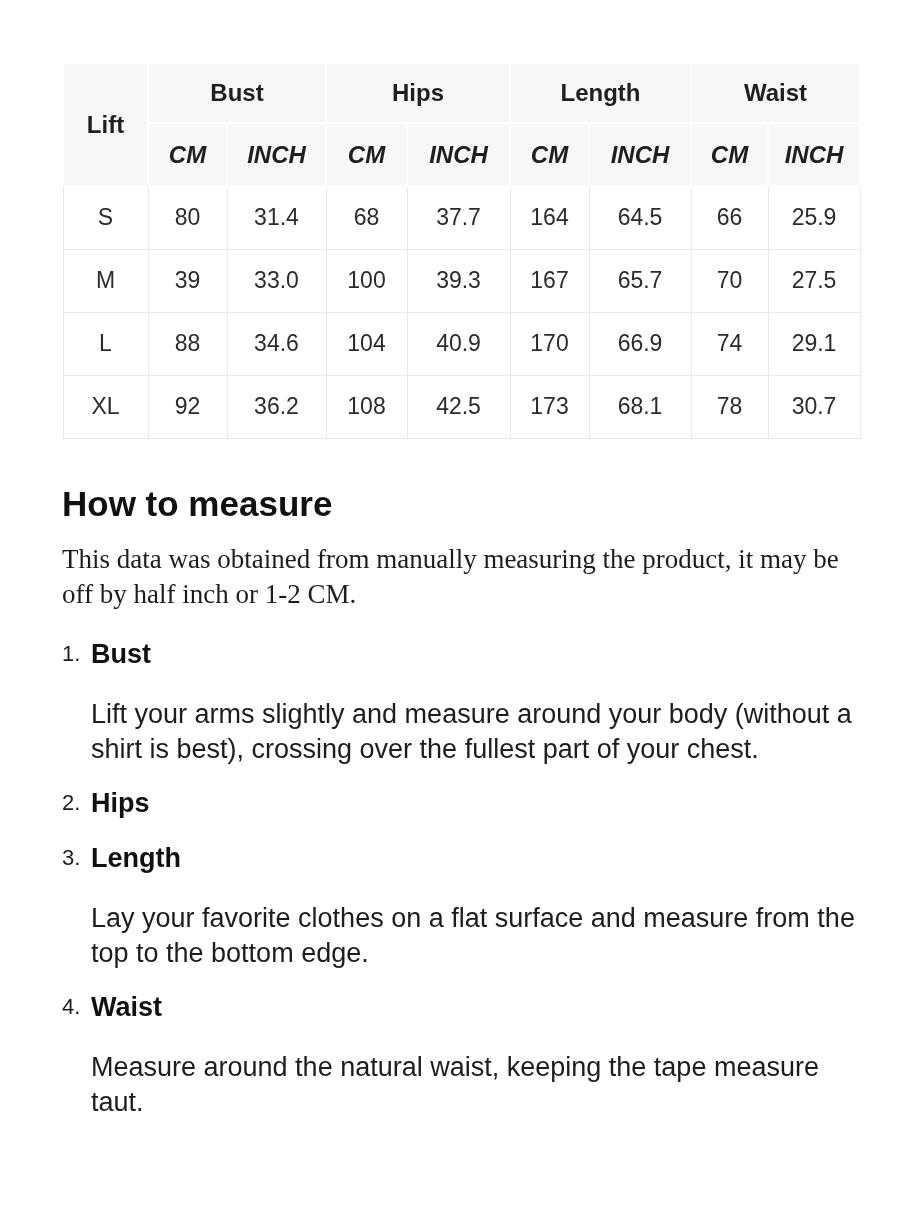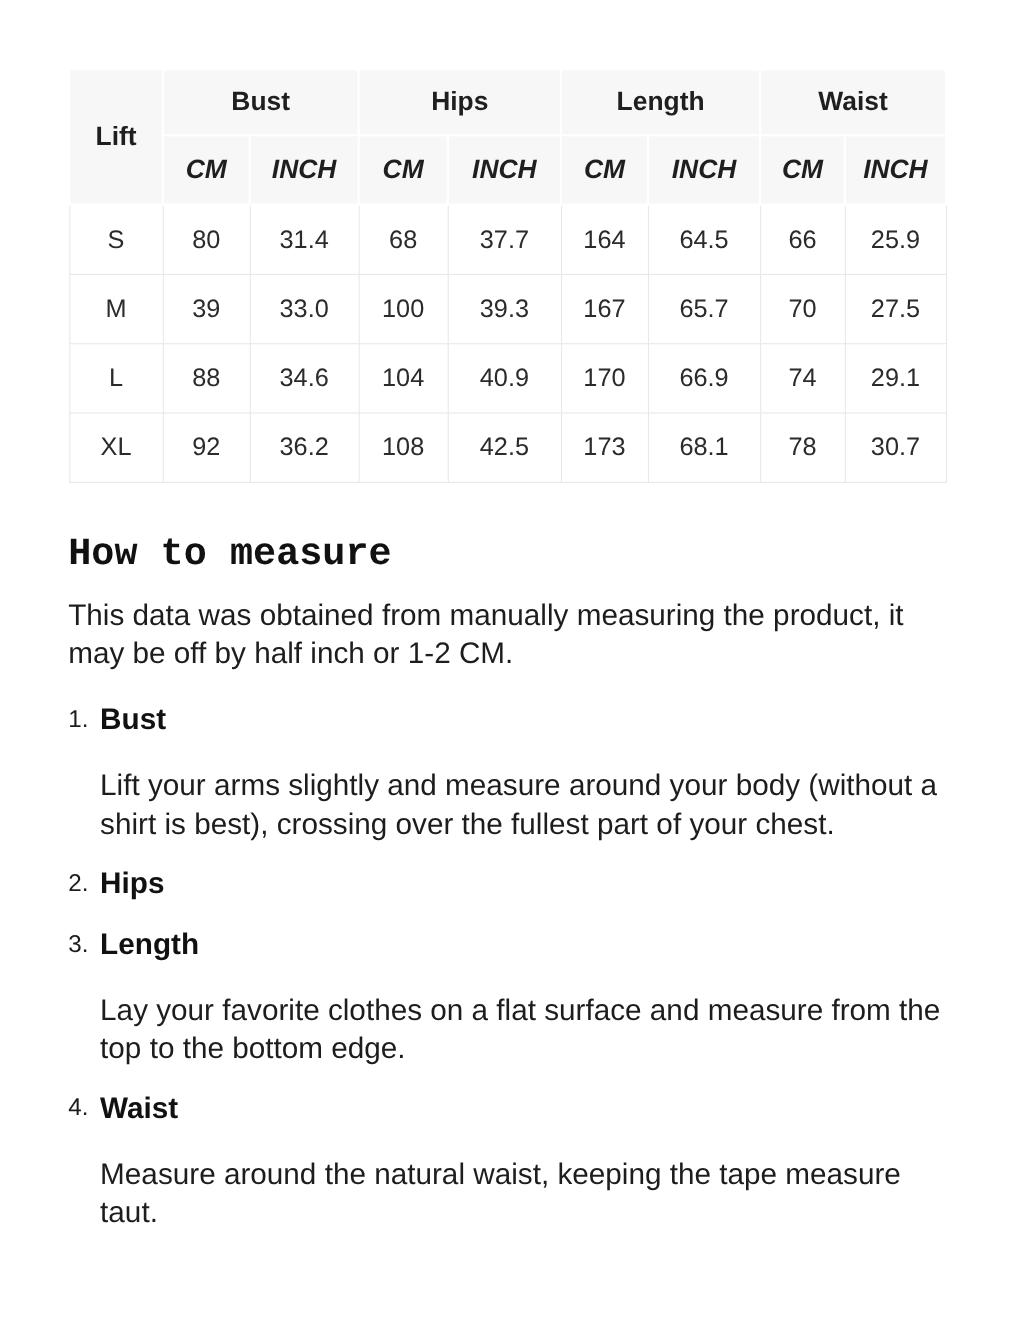--- a/index.html
+++ b/index.html
@@ -41,27 +41,27 @@
   table.size-chart tr.group-row th { height: 60px; }
   table.size-chart tr.unit-row th { height: 63px; font-style: italic; }
 
   
   h2.htm-title {
     margin: 44px 0 17px 0;
     font-size: 35px;
     line-height: 42px;
     font-weight: 700;
     color: #111111;
-    font-family: Liberation Mono, monospace;
   }
   p.htm-intro {
     font-size: 27px;
     line-height: 35px;
     color: #1d1d1d;
     margin: 0 0 23px 0;
+    font-family: Liberation Serif, serif;
   }
   .steps { margin-top: 0; }
   .step {
     display: grid;
     grid-template-columns: 29px 1fr;
     margin-bottom: 17px;
   }
   .step-number {
     text-align: right;
     padding-right: 11px;

